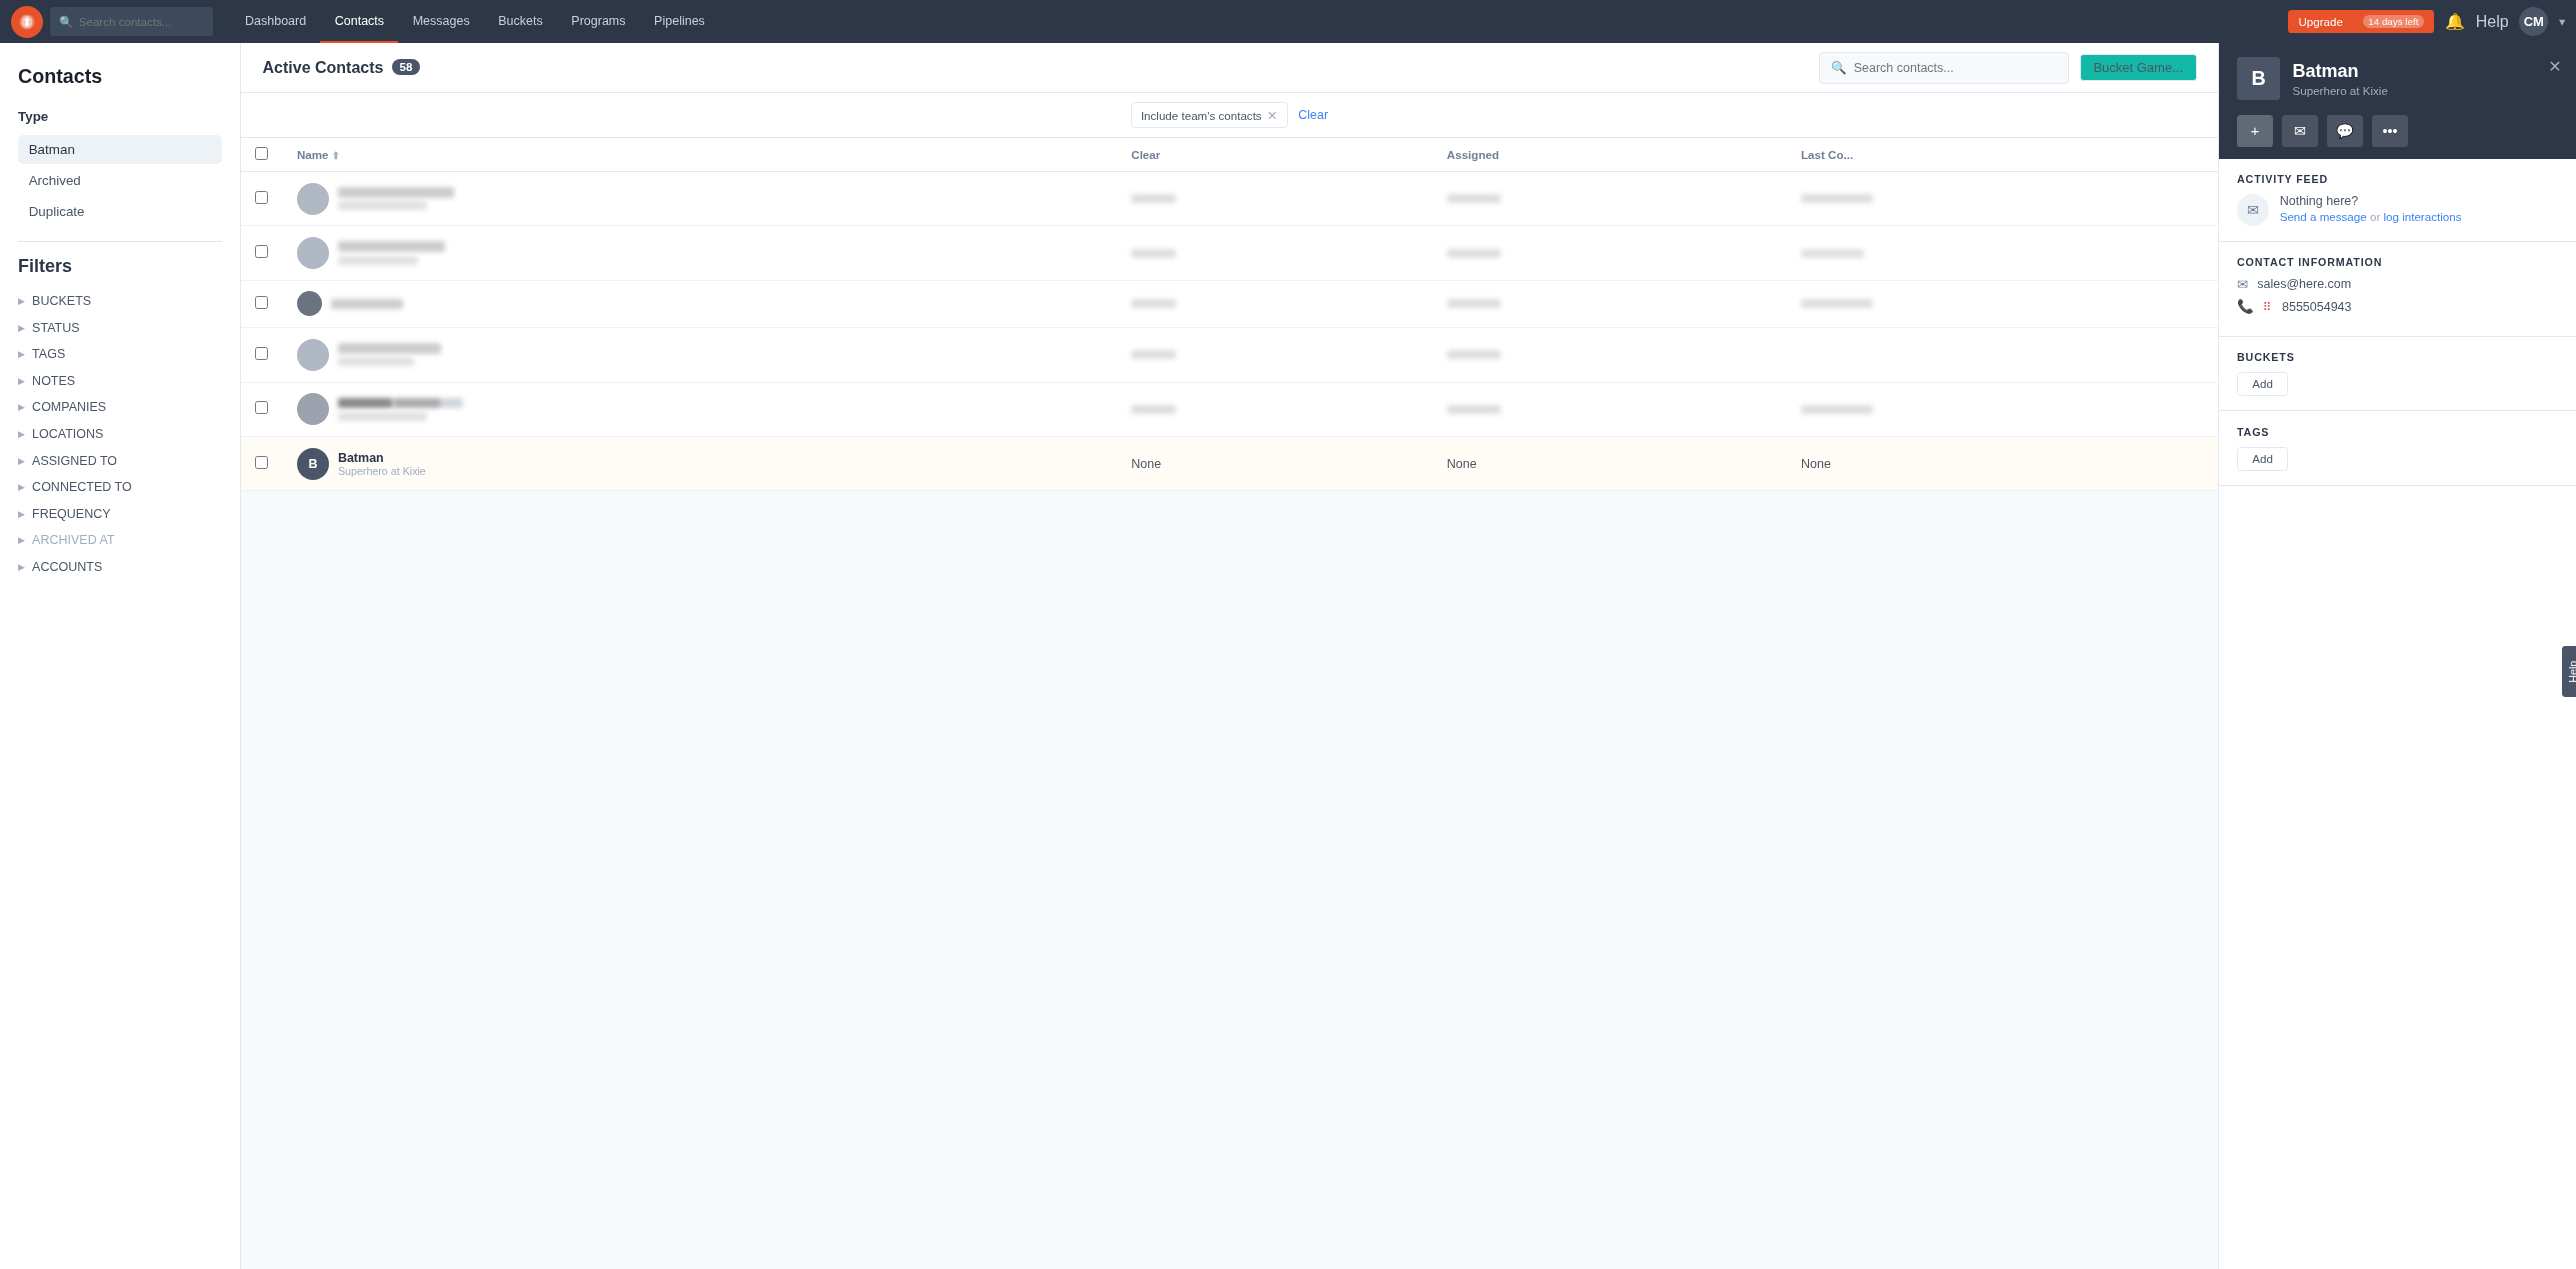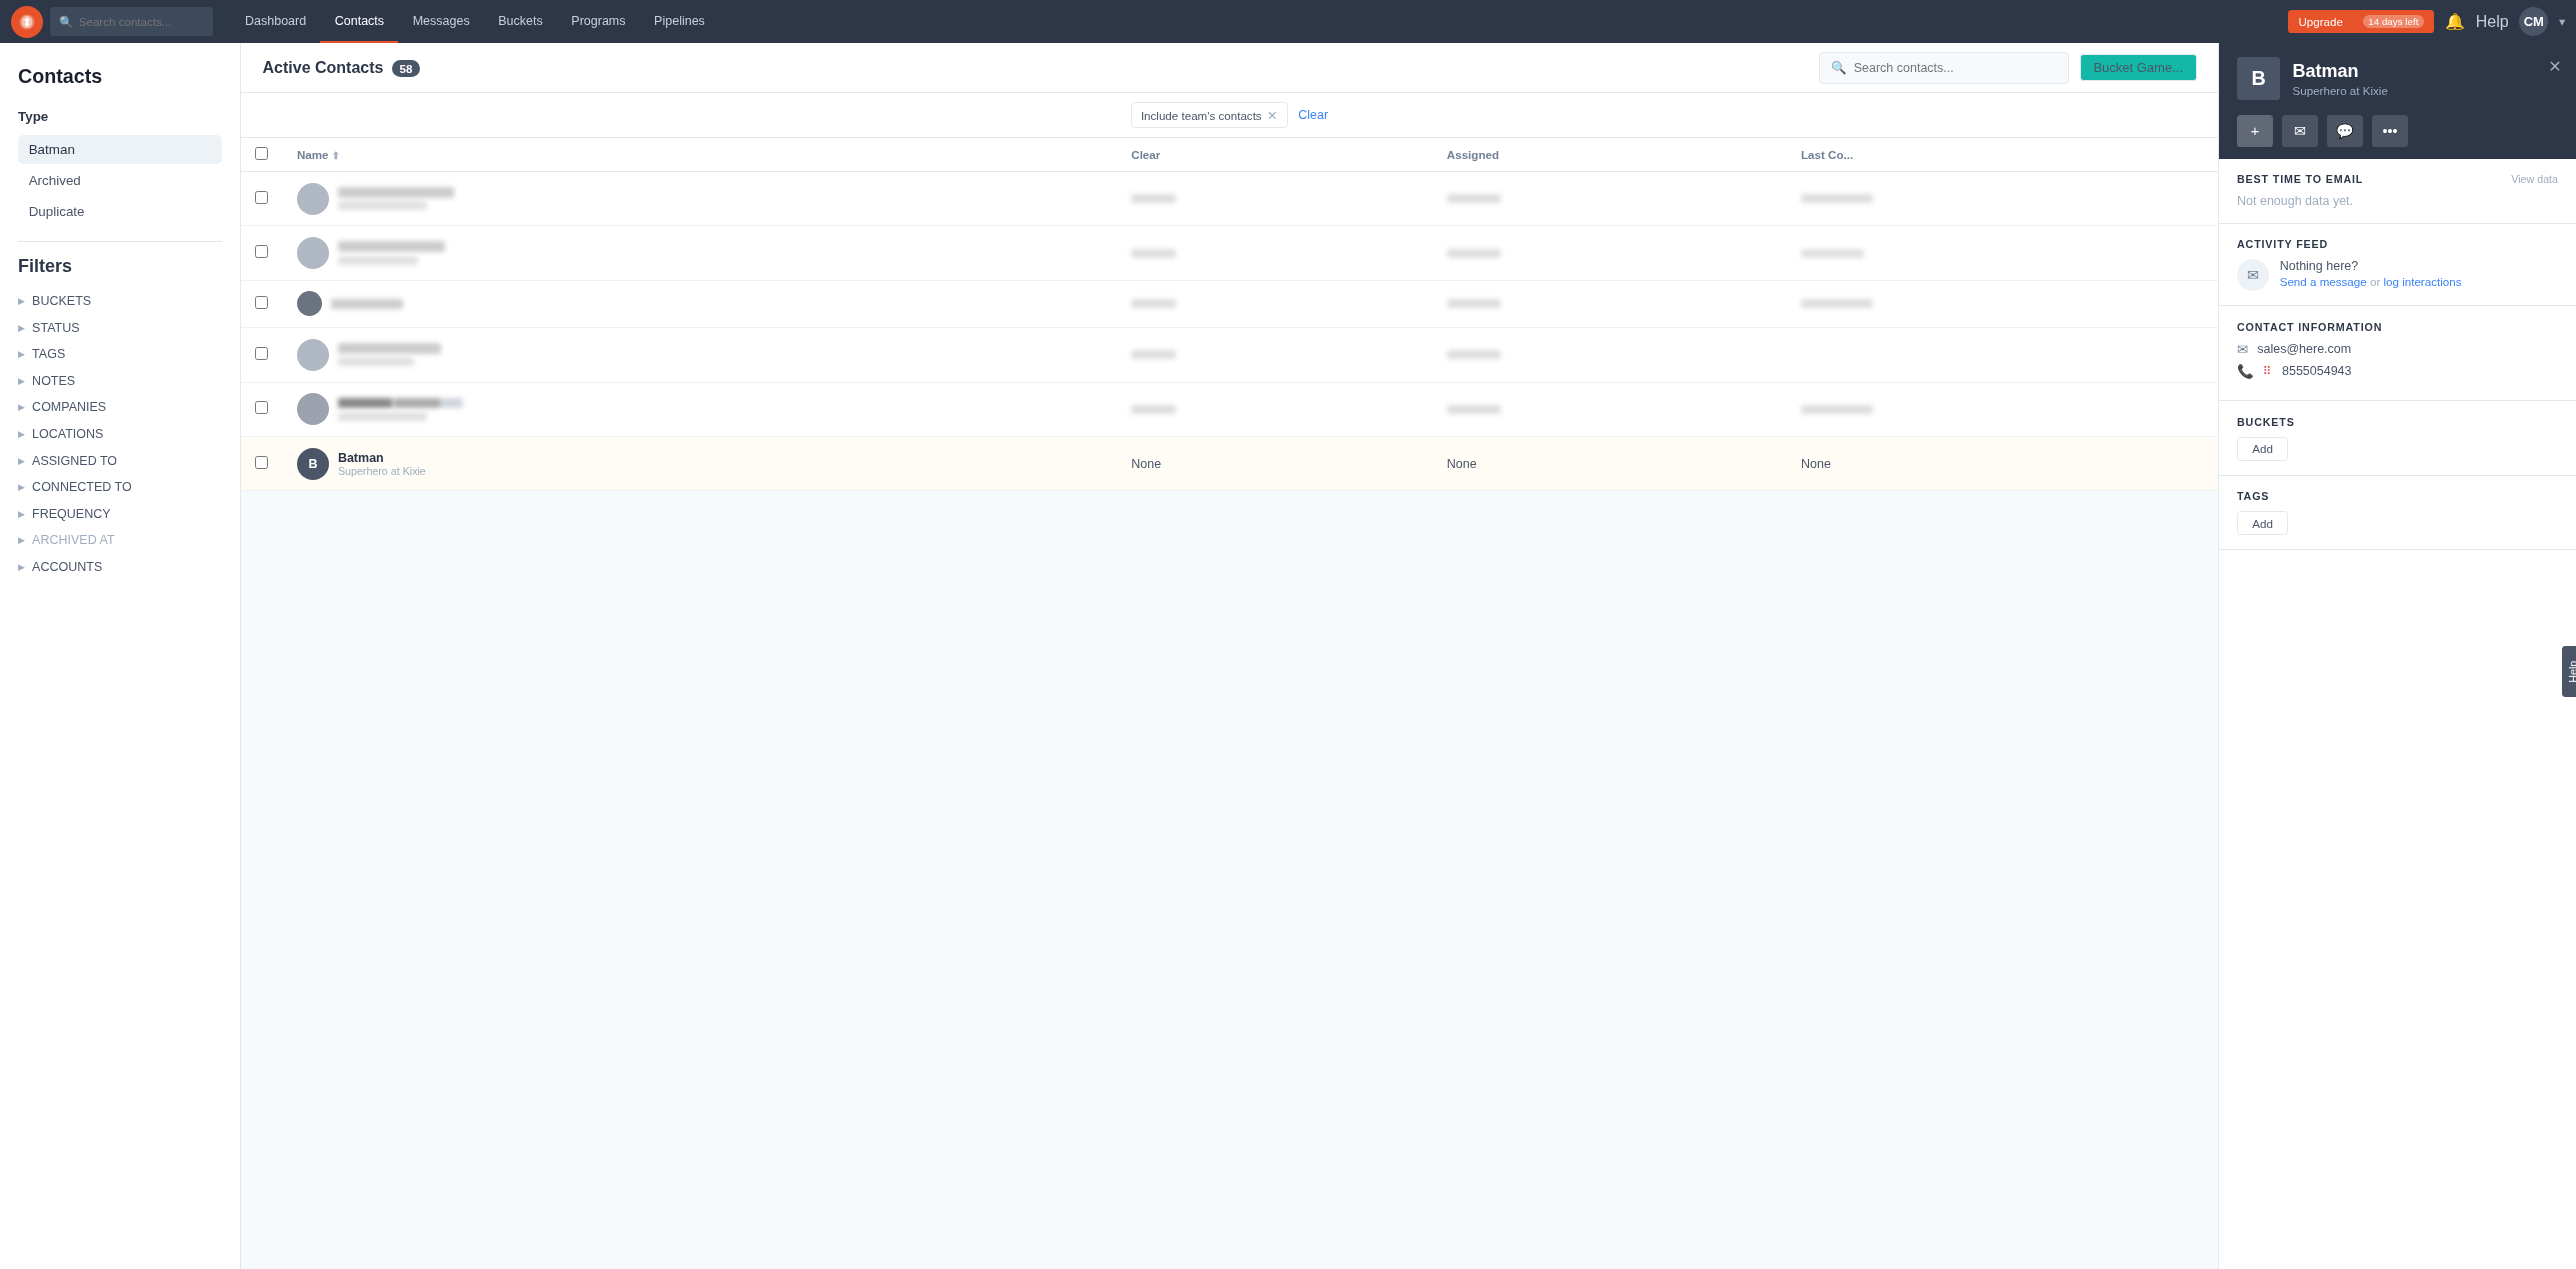--- a/index.html
+++ b/index.html
@@ -36,21 +36,21 @@
     .filters-label { font-size: 18px; font-weight: 600; color: #2d3748; margin-bottom: 10.7px; }
     .filter-item { display: flex; align-items: center; gap: 7.2px; padding: 6.3px 0; cursor: pointer; color: #4a5568; font-size: 12.5px; }
     .filter-arrow { font-size: 9px; color: #a0aec0; }
     .filter-item.dimmed { color: #a0aec0; }
 
     
     .content-area { flex: 1; display: flex; flex-direction: column; overflow: hidden; background: #f7fafc; }
 
     
     .content-header { background: #fff; border-bottom: 0.9px solid #e2e8f0; padding: 0 21.5px; display: flex; align-items: center; justify-content: space-between; height: 50px; }
-    .contacts-heading { display: flex; align-items: flex-end; gap: 9px; font-size: 16px; font-weight: 600; color: #2d3748; }
+    .contacts-heading { display: flex; align-items: flex-start; gap: 9px; font-size: 16px; font-weight: 600; color: #2d3748; }
     .count-badge { background: #4a5568; color: #fff; border-radius: 10.7px; padding: 1.8px 7.2px; font-size: 11.6px; font-weight: 600; }
     .search-box { display: flex; align-items: center; background: #f7fafc; border: 0.9px solid #e2e8f0; border-radius: 3.6px; padding: 0 10.7px; height: 32px; gap: 7.2px; width: 250px; }
     .search-box input { background: transparent; border: none; outline: none; font-size: 12.5px; color: #4a5568; width: 100%; }
     .header-right { display: flex; align-items: center; gap: 10.7px; }
     .btn-outline { border: 0.9px solid #e2e8f0; background: #14b8a6; border-radius: 3.6px; padding: 5.4px 12.5px; font-size: 13px; cursor: pointer; color: #4a5568; }
 
     
     .filter-bar { background: #fff; border-bottom: 0.9px solid #e2e8f0; padding: 9px 21.5px; display: flex; align-items: center; gap: 10.7px; justify-content: center; }
     .filter-tag { display: flex; align-items: center; gap: 5.4px; background: #fff; border: 0.9px solid #e2e8f0; border-radius: 3.6px; padding: 4.5px 9px; font-size: 11.6px; color: #4a5568; }
     .filter-tag-x { cursor: pointer; color: #a0aec0; font-size: 12.5px; }
@@ -386,27 +386,20 @@
       <button class="panel-close">✕</button>
     </div>
 
     <div class="panel-actions">
       <button class="panel-action-btn primary">+</button>
       <button class="panel-action-btn">✉</button>
       <button class="panel-action-btn">💬</button>
       <button class="panel-action-btn">•••</button>
     </div>
 
-    <div class="panel-section">
-      <div class="panel-section-title">
-        <span>BEST TIME TO EMAIL</span>
-        <span class="view-data-link">View data</span>
-      </div>
-      <div class="not-enough">Not enough data yet.</div>
-    </div>
 
     <div class="panel-section">
       <div class="panel-section-title">ACTIVITY FEED</div>
       <div class="activity-item">
         <div class="activity-icon">✉</div>
         <div>
           <div class="activity-text">Nothing here?</div>
           <div class="activity-links">
             <a>Send a message</a>
             <span> or </span>

